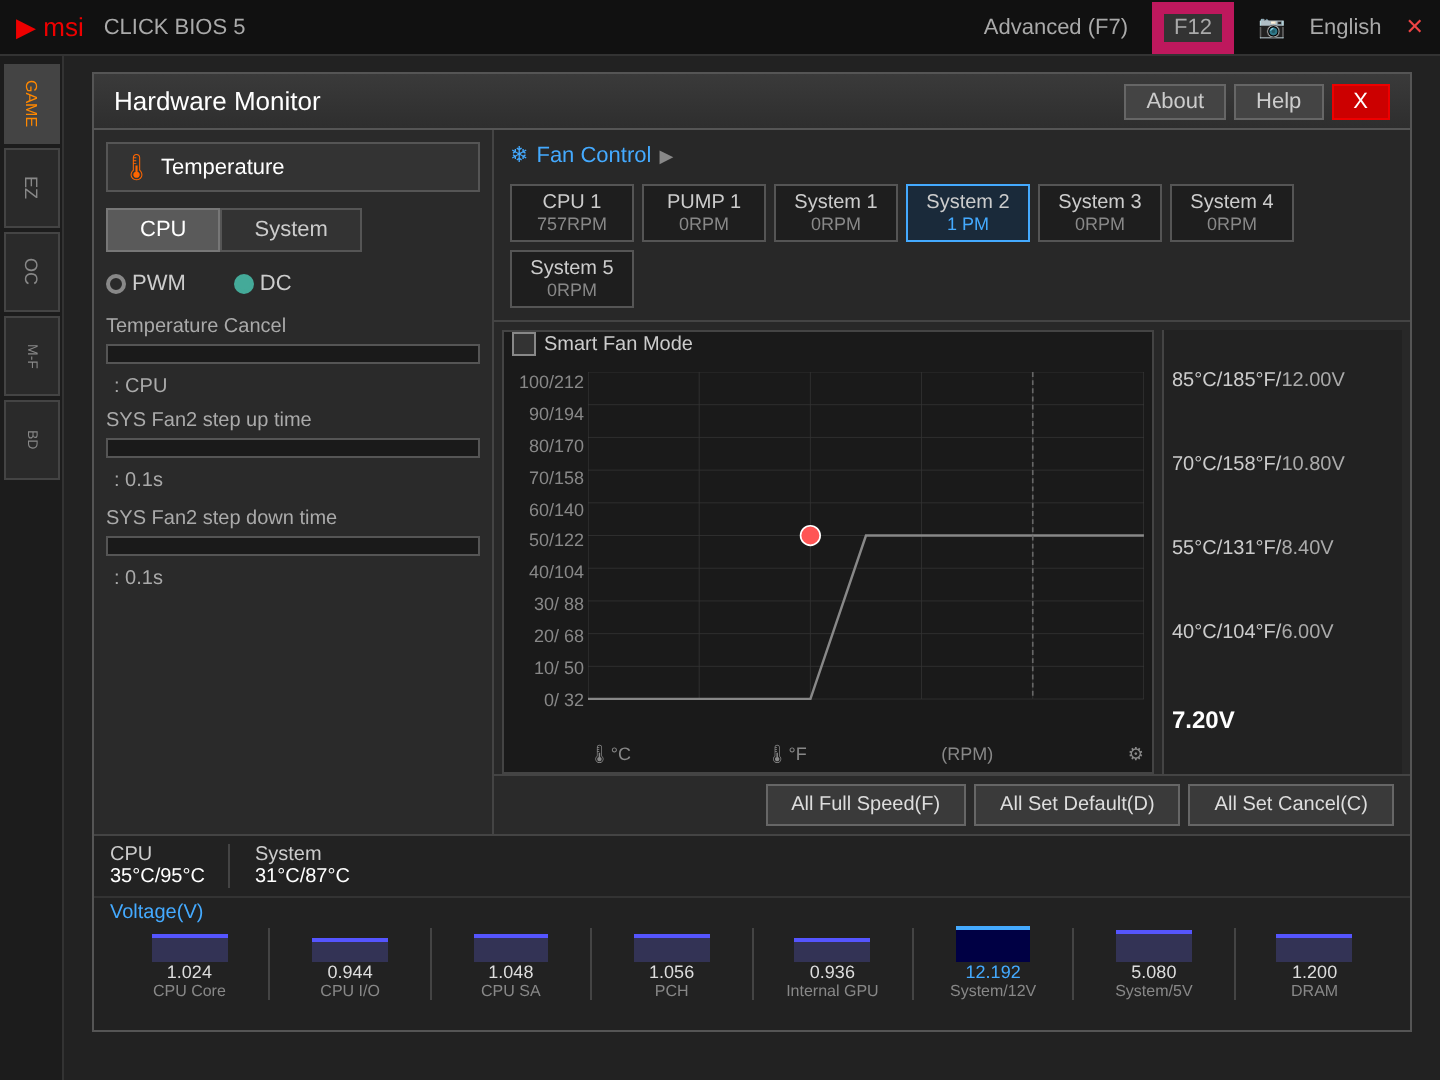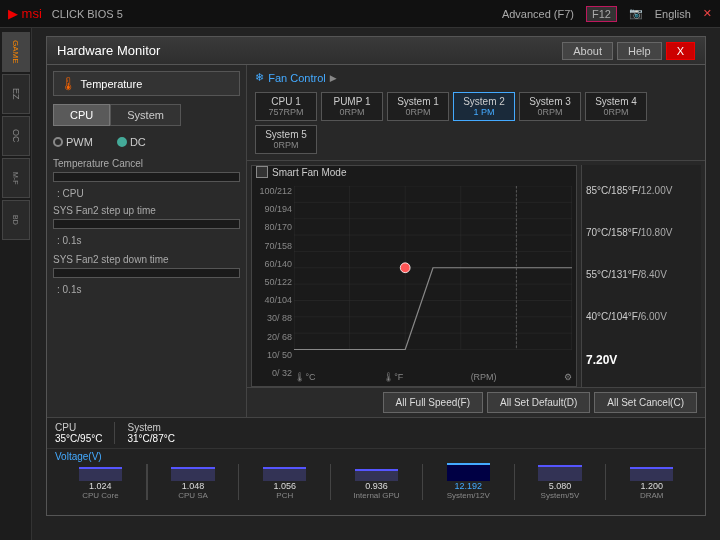--- a/index.html
+++ b/index.html
@@ -368,21 +368,21 @@
 <body>
 
 <div class="top-bar">
   <span class="top-bar-logo">
     <span style="color:#e00;font-weight:normal;">▶ msi</span>
   </span>
   <span style="color:#aaa;font-size:11px;margin-left:4px;">CLICK BIOS 5</span>
   <span class="top-bar-title"></span>
   <div class="top-bar-right">
     <span>Advanced (F7)</span>
-    <span style="background:#333;border:1px solid #be185d;padding:1px 5px;">F12</span>
+    <span style="background:#333;border:6px solid #be185d;padding:1px 5px;">F12</span>
     <span>📷</span>
     <span>English</span>
     <span style="color:#e44;">✕</span>
   </div>
 </div>
 
 <div class="sidebar">
   <div class="sidebar-item active" style="font-size:8px;color:#f80;">GAME</div>
   <div class="sidebar-item">EZ</div>
   <div class="sidebar-item">OC</div>
@@ -479,21 +479,21 @@
 
         <div style="flex:1; display:flex; padding:4px 4px 0 4px; gap:4px;">
 
           <div style="flex:1; background:#1a1a1a; border:1px solid #444; position:relative;">
 
             <div class="smart-fan-row">
               <div class="checkbox-box"></div>
               <span>Smart Fan Mode</span>
             </div>
 
-            <div style="position:absolute;left:2px;top:20px;bottom:8px;width:38px;display:flex;flex-direction:column;justify-content:space-between;align-items:flex-end;">
+            <div style="position:absolute;left:2px;top:20px;bottom:31px;width:38px;display:flex;flex-direction:column;justify-content:space-between;align-items:flex-end;">
               <span class="y-label">100/212</span>
               <span class="y-label">90/194</span>
               <span class="y-label">80/170</span>
               <span class="y-label">70/158</span>
               <span class="y-label">60/140</span>
               <span class="y-label">50/122</span>
               <span class="y-label">40/104</span>
               <span class="y-label">30/ 88</span>
               <span class="y-label">20/ 68</span>
               <span class="y-label">10/ 50</span>
@@ -580,20 +580,27 @@
 
       <div style="display:flex;align-items:flex-end;padding:0 8px;height:36px;gap:0;">
         <div class="v-item">
           <div class="v-bar-wrap">
               <div class="v-bar" style="height:14px;"></div>
             </div>
           <div class="v-val">1.024</div>
           <div class="v-name">CPU Core</div>
         </div>
         <div class="sep-line"></div>
+        <div class="v-item">
+          <div class="v-bar-wrap">
+              <div class="v-bar" style="height:12px;"></div>
+            </div>
+          <div class="v-val">0.944</div>
+          <div class="v-name">CPU I/O</div>
+        </div>
         <div class="sep-line"></div>
         <div class="v-item">
           <div class="v-bar-wrap">
               <div class="v-bar" style="height:14px;"></div>
             </div>
           <div class="v-val">1.048</div>
           <div class="v-name">CPU SA</div>
         </div>
         <div class="sep-line"></div>
         <div class="v-item">

